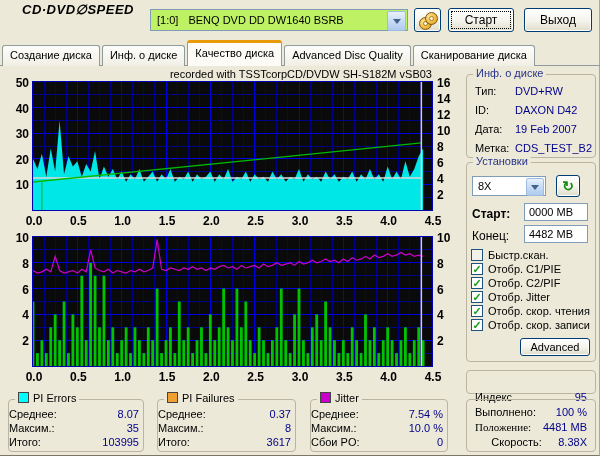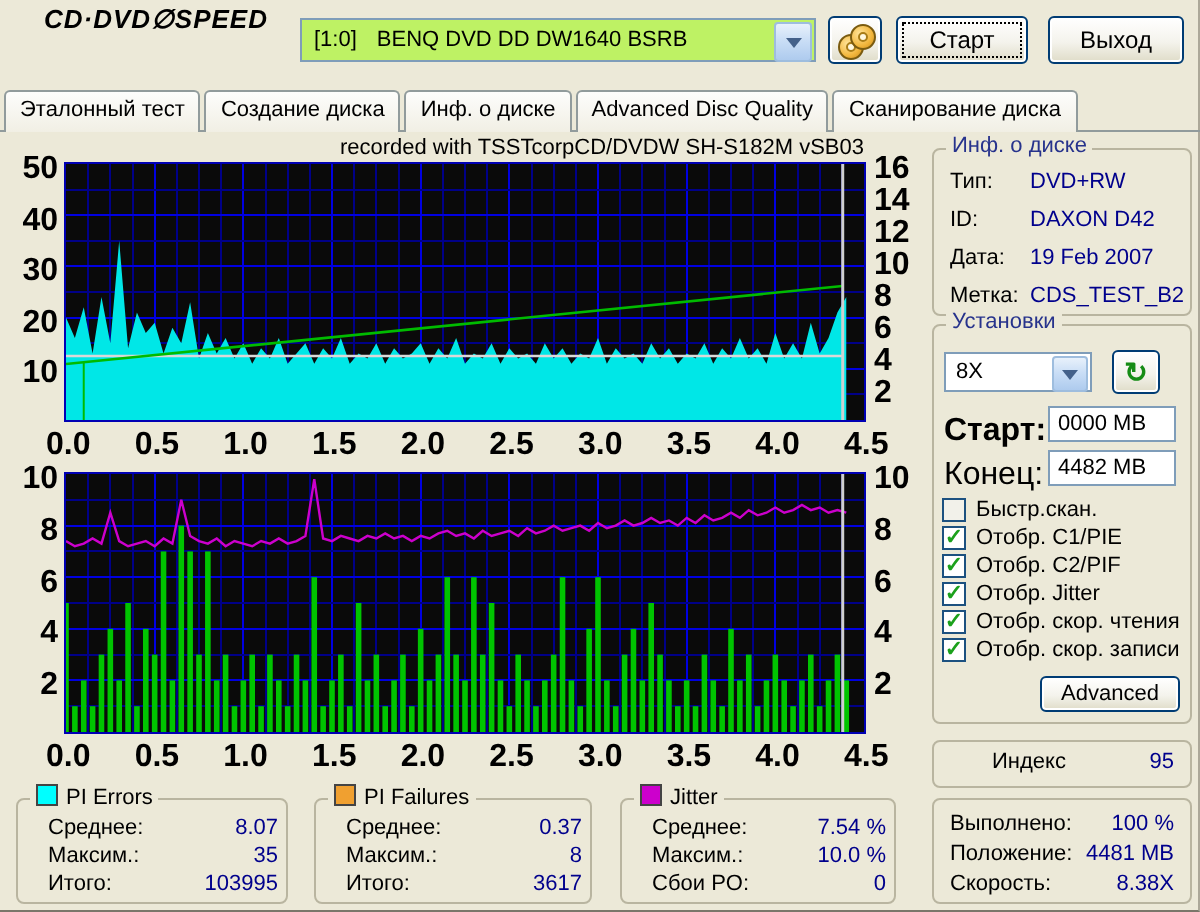--- a/index.html
+++ b/index.html
@@ -36,21 +36,21 @@
        border:1px solid #919b9c;border-bottom:none;border-radius:3px 3px 0 0;white-space:nowrap;}
   .tab.active{height:23px;line-height:21px;background:#fcfbf6;border-top:3px solid #e79908;position:relative;z-index:4;}
   .tabline{position:absolute;left:0;top:65px;width:600px;height:0;border-top:1px solid #919b9c;z-index:1;}
 
   
   .chart-panel{position:absolute;left:0;top:66px;width:462px;height:326px;z-index:2;}
   .watermark{position:absolute;left:33px;top:2px;width:399px;text-align:right;font-size:11px;}
   .plotwrap{position:absolute;background:#0a0a0a;border:1px solid #0000b4;box-sizing:content-box;}
   #plot1{left:32px;top:15px;width:399px;height:128px;}
   #plot2{left:32px;top:170px;width:399px;height:129px;}
-  .axlab{position:absolute;font-weight:bold;font-size:16px;white-space:nowrap;}
+  .axlab{position:absolute;font-weight:bold;font-size:12px;white-space:nowrap;}
   .ylabs,.xlabs{position:absolute;}
   svg{display:block;}
 
   
   .gb{position:absolute;border:1px solid #b9b5a0;border-radius:4px;box-sizing:border-box;}
   .gb .cap{position:absolute;top:-8px;left:6px;background:#ece9d8;padding:0 3px;color:#27338c;white-space:nowrap;}
   .gb .cap.black{color:#000;}
   .swatch{display:inline-block;width:9px;height:9px;border:1px solid #444;vertical-align:-1px;margin-right:4px;}
 
   
@@ -65,21 +65,21 @@
   .speedcombo .cbtn{position:absolute;right:1px;top:1px;width:16px;height:16px;border:1px solid #9ebdde;border-radius:2px;
          background:linear-gradient(#e8f1fb,#cadef6 45%,#aecbee);display:flex;align-items:center;justify-content:center;}
   .refresh-btn{left:92px;top:107px;width:24px;height:22px;color:#168c16;font-size:14px;font-weight:bold;line-height:20px;}
   .chk{position:absolute;left:7px;width:12px;height:12px;background:#fff;border:1px solid #1c5180;box-sizing:border-box;
        color:#1ca11c;font-weight:bold;font-size:11px;line-height:10px;text-align:center;}
   .chk.off{background:#f2f1ea;}
   .chklab{position:absolute;left:24px;white-space:nowrap;}
   .btn-advanced{left:56px;top:270px;width:70px;height:18px;line-height:16px;font-size:11px;}
 
   
-  .statrow{position:absolute;left:15px;right:4px;display:flex;}
+  .statrow{position:absolute;left:0;right:4px;display:flex;}
   .statrow .lab{flex:1;}
   .statrow .val{color:#00008c;text-align:right;}
 </style>
 </head>
 <body>
 
 <div class="window">
 
   <div class="logo">
     <span class="l2">CD·DVD∅SPEED</span>
@@ -98,23 +98,23 @@
   <div class="xpbtn tool-btn">
     <span class="disc-ico">
         <i class="a"></i>
         <i class="b"></i>
       </span>
   </div>
   <div class="xpbtn btn-start">Старт</div>
   <div class="xpbtn btn-exit">Выход</div>
 
   <div class="tabs" id="tabs">
-      <div class="tab">Эталонный тест</div>
       <div class="tab">Создание диска</div>
       <div class="tab">Инф. о диске</div>
+      <div class="tab active">Качество диска</div>
       <div class="tab">Advanced Disc Quality</div>
       <div class="tab">Сканирование диска</div>
     </div>
   <div class="tabline"></div>
 
   <div class="chart-panel">
     <div class="watermark">recorded with TSSTcorpCD/DVDW SH-S182M vSB03</div>
     <div class="plotwrap" id="plot1">
         <svg viewBox="0 0 399 128" width="100%" height="100%" preserveAspectRatio="none">
           <line x1="11.083333333333332" y1="0" x2="11.083333333333332" y2="128" stroke="#000088" stroke-width="1" shape-rendering="crispEdges"></line>
@@ -403,38 +403,38 @@
         <div class="chk" style="top: 223px;">✓</div>
         <div class="chklab" style="top: 223px;">Отобр. Jitter</div>
         <div class="chk" style="top: 237px;">✓</div>
         <div class="chklab" style="top: 237px;">Отобр. скор. чтения</div>
         <div class="chk" style="top: 251px;">✓</div>
         <div class="chklab" style="top: 251px;">Отобр. скор. записи</div>
       </div>
     <div class="xpbtn btn-advanced">Advanced</div>
 
     <div class="gb" style="left:2px;top:302px;width:130px;height:24px;">
-      <div class="srow" style="top:4px;margin-left:21px;">
+      <div class="srow" style="top:20px;">
         <span class="lab" style="width:auto;flex:1;">Индекс</span>
         <span class="val">95</span>
       </div>
     </div>
 
     <div class="gb" style="left:2px;top:331px;width:130px;height:53px;">
       <div id="progrows">
           <div class="srow" style="top: 6px;">
             <span class="lab" style="width: auto; flex: 1 1 0%;">Выполнено:</span>
             <span class="val">100 %</span>
           </div>
           <div class="srow" style="top: 21px;">
-            <span class="lab" style="width: auto; flex: 1 1 0%;">Положение:</span>
+            <span class="lab" style="width: auto; flex: 1 1 0%; font-family: Liberation Serif, serif;">Положение:</span>
             <span class="val">4481 MB</span>
           </div>
           <div class="srow" style="top: 36px;">
-            <span class="lab" style="width: auto; flex: 1 1 0%;">Скорость:</span>
+            <span class="lab" style="width: auto; flex: 1 1 0%; text-align: center;">Скорость:</span>
             <span class="val">8.38X</span>
           </div>
         </div>
     </div>
   </div>
 
   <div id="stats">
       <div class="gb" style="left: 8px; top: 399px; width: 136px; height: 53px; position: absolute;">
         <span class="cap black"><span class="swatch" style="background: rgb(0, 255, 255);"></span>PI Errors</span>
         <div class="statrow" style="top: 8px;">

